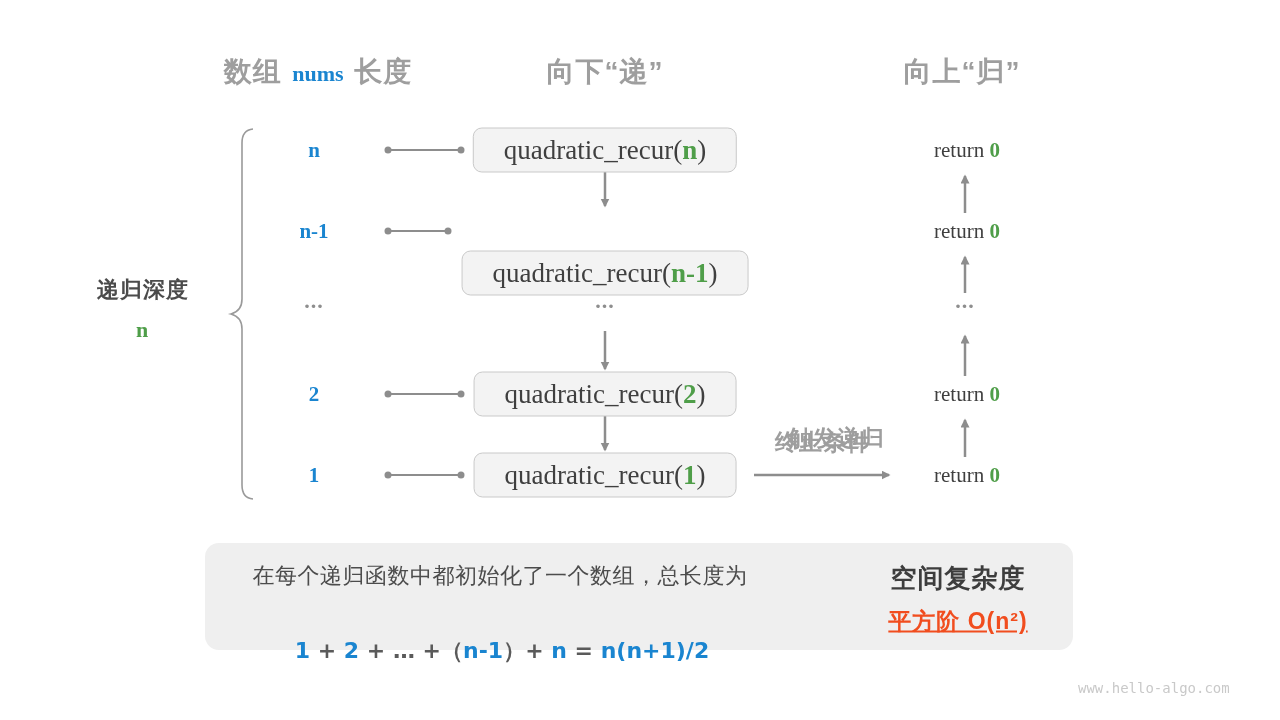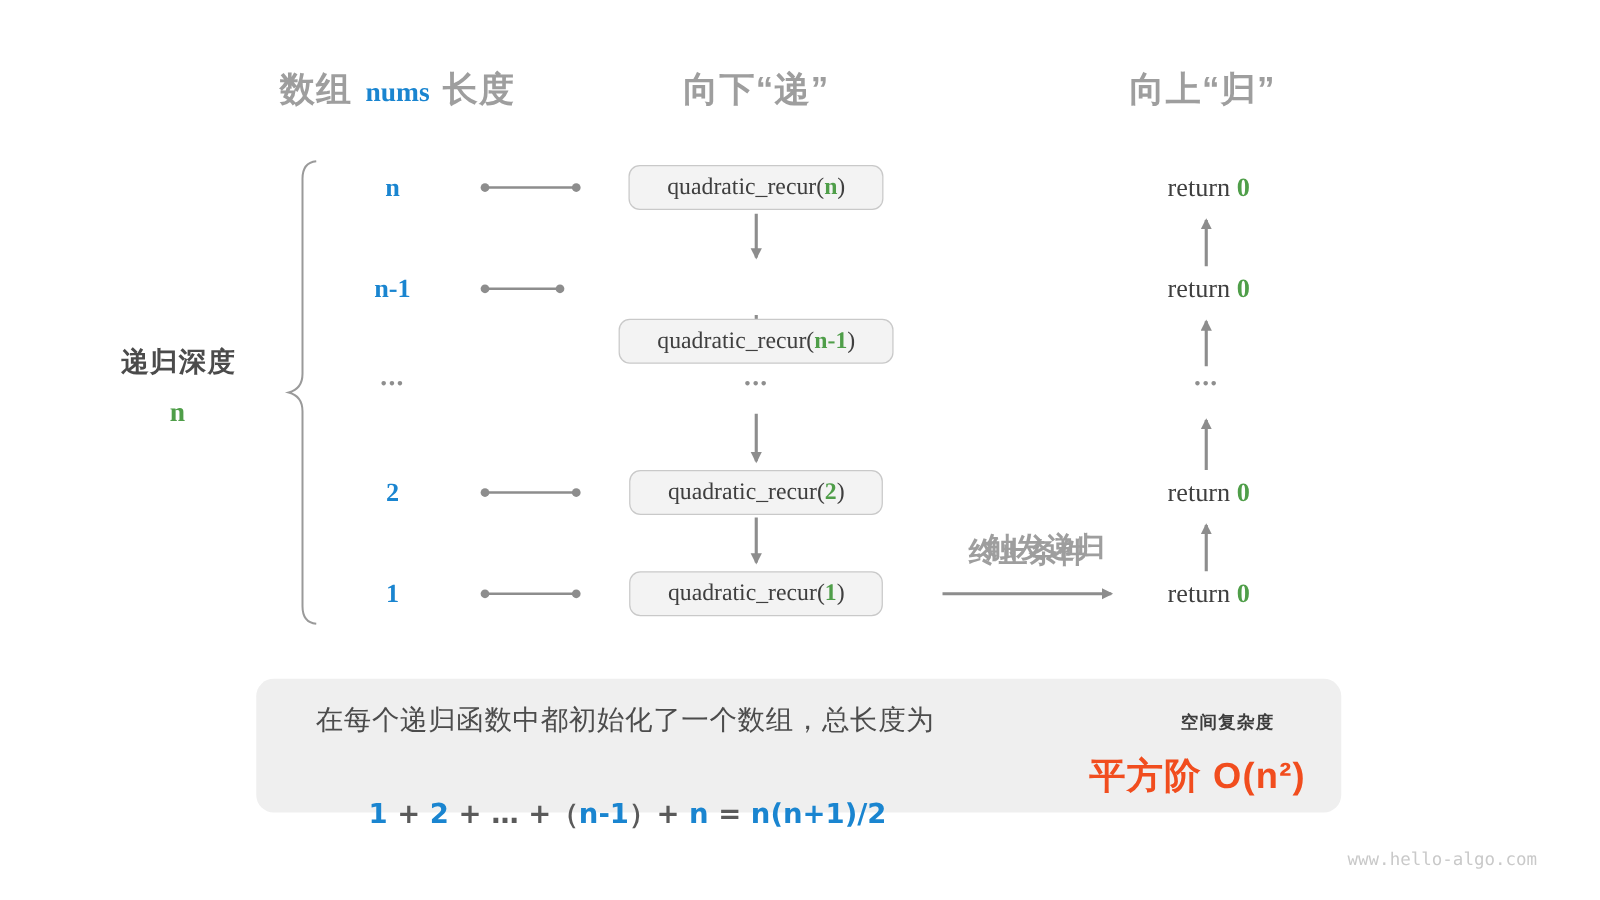--- a/index.html
+++ b/index.html
@@ -18,41 +18,41 @@
   .c-orange{color:var(--c-orange,#f14d1e);}
 
   .header{font-size:28px;font-weight:bold;letter-spacing:1px;}
   .header-code{font-size:22px;font-weight:bold;}
 
   .depth-label{font-size:21px;font-weight:bold;}
   .ellipsis{font-size:22px;font-weight:bold;color:#8e8e8e;letter-spacing:1px;}
 
   .call-box{
     background:#f3f3f3;border:1.5px solid #c9c9c9;border-radius:9px;
-    padding:6px 30px;font-size:19px;color:#3f3f3f;
+    padding:6px 30px;font-size:27px;color:#3f3f3f;
   }
   .call-box .arg{font-weight:bold;}
 
   .return-line{font-size:21px;color:#3f3f3f;}
   .return-line .ret-val{font-weight:bold;}
 
   .side-label{font-size:22px;font-weight:600;color:#4b4b4b;letter-spacing:1px;}
   .side-n{font-size:22px;font-weight:bold;}
 
   .trigger-note{font-size:23px;font-weight:bold;letter-spacing:1px;}
 
   .summary-panel{
     position:absolute;left:205px;top:543px;width:868px;height:107px;
     background:#efefef;border-radius:14px;
   }
   .summary-line1{font-size:22px;font-weight:500;color:#4c4c4c;letter-spacing:0.5px;}
   .formula{font-size:22px;font-weight:bold;white-space:pre;font-family:"DejaVu Sans","Liberation Sans",sans-serif;}
   .formula .f-dark{color:#5a5a5a;}
-  .result-title{font-size:14px;font-weight:bold;color:#3d3d3d;letter-spacing:1px;margin-left:24px;}
-  .result-value{font-size:29px;font-weight:bold;letter-spacing:1px;}
+  .result-title{font-size:26px;font-weight:bold;color:#3d3d3d;letter-spacing:1px;}
+  .result-value{font-size:23px;font-weight:bold;letter-spacing:1px;text-decoration:underline;}
 
   .watermark{
     position:absolute;left:1078px;top:680px;font-size:14px;color:#c9c9c9;
     font-family:"DejaVu Sans Mono","Liberation Mono",monospace;
   }
 
   svg.overlay{position:absolute;left:0;top:0;pointer-events:none;}
   .stroke-line{stroke:#8d8d8d;stroke-width:2;fill:none;}
   .stroke-arrow{stroke:#8d8d8d;stroke-width:2.5;fill:none;}
   .dot{fill:#8d8d8d;}

